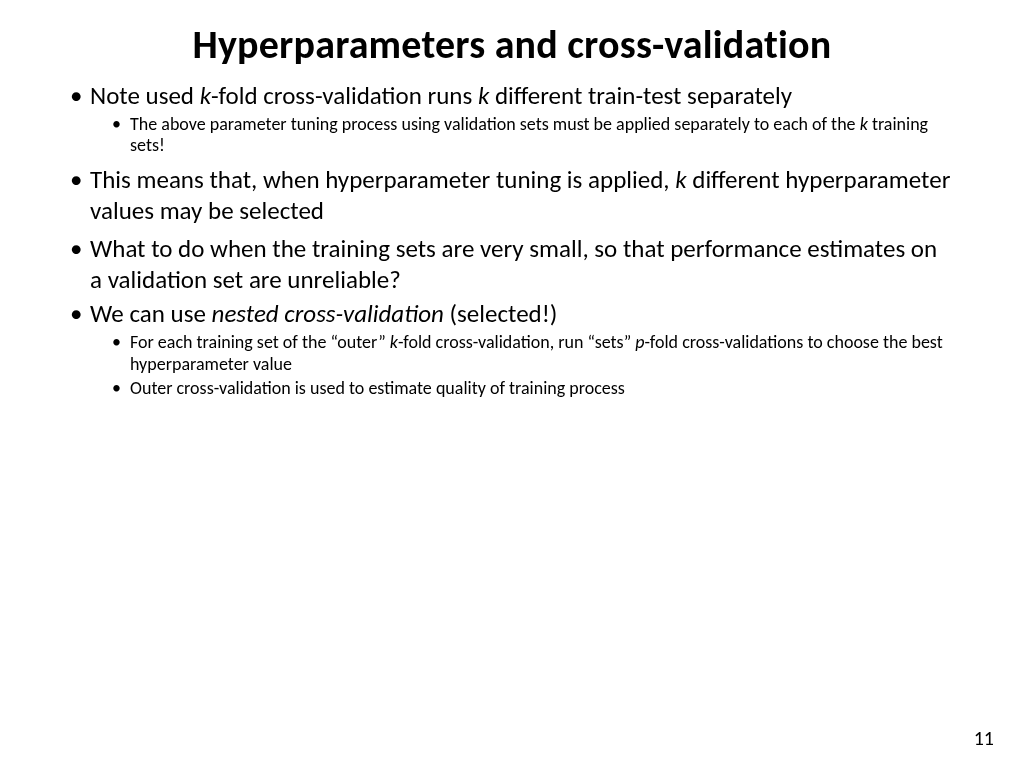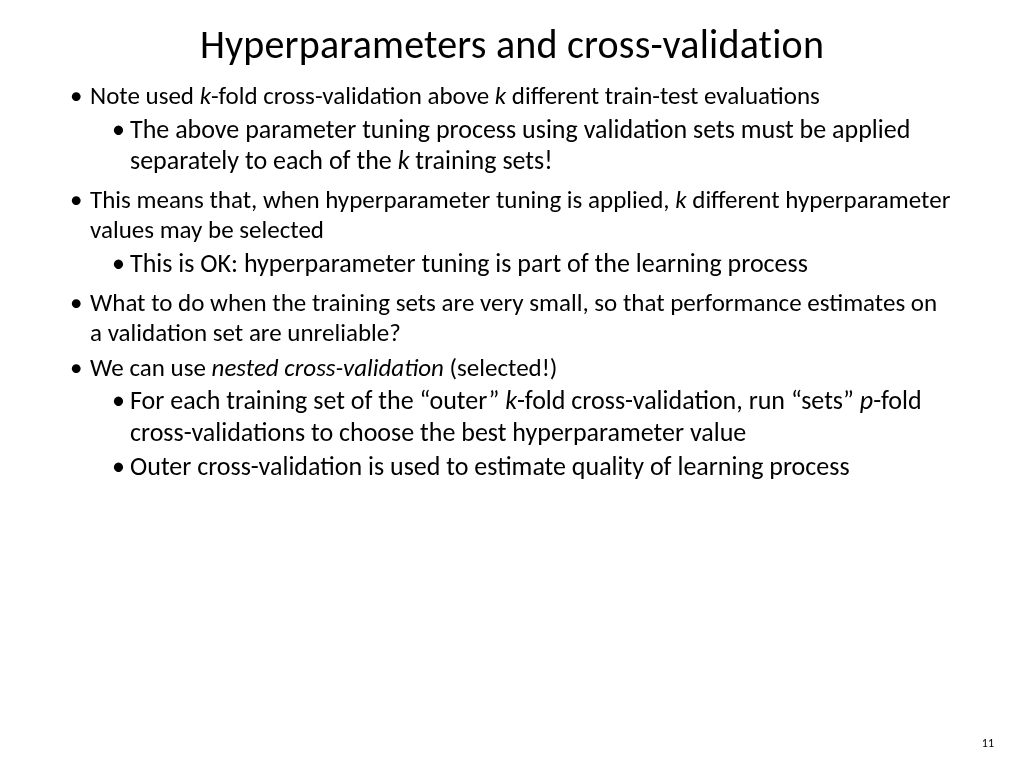--- a/index.html
+++ b/index.html
@@ -1,58 +1,57 @@
 <!DOCTYPE html>
 <html><head>
 <meta charset="utf-8">
 <style>
   html,body{margin:0;padding:0;width:1024px;height:768px;background:#fff;font-family:Calibri,"Segoe UI",Arial,sans-serif;color:#000;overflow:hidden}
   .slide{position:relative;width:1024px;height:768px;box-sizing:border-box;padding:20px 70px 0 70px}
-  .title{font-size:40px;text-align:center;margin:0 0 12px 0;font-weight:400;letter-spacing:.2px}
+  .title{font-size:40px;text-align:center;margin:0 0 12px 0;font-weight:700;letter-spacing:.2px}
   ul.main{list-style:none;margin:0;padding:0;font-size:25px;line-height:1.22}
   ul.main>li{position:relative;padding-left:20px;margin-bottom:4px}
   ul.main>li::before{content:"•";position:absolute;left:0;top:0}
-  ul.sub{list-style:none;margin:2px 0 8px 0;padding:0;font-size:26px;line-height:1.22}
+  ul.sub{list-style:none;margin:2px 0 8px 0;padding:0;font-size:18px;line-height:1.22}
   ul.sub>li{position:relative;padding-left:18px;margin-left:22px;margin-bottom:2px}
   ul.sub>li::before{content:"•";position:absolute;left:0;top:0}
   .em{font-style:italic}
-  .pnum{position:absolute;right:30px;bottom:18px;font-size:12px;color:#000000}
+  .pnum{position:absolute;right:30px;bottom:18px;font-size:20px;color:#000000}
 </style>
 </head>
 <body>
 
 <div class="slide">
   <h1 class="title">Hyperparameters and cross-validation</h1>
 
   <ul class="main">
 
     <li>
-      <span>Note used </span><span class="em">k</span><span>-fold cross-validation above </span><span class="em">k</span><span> different train-test evaluations</span>
+      <span>Note used </span><span class="em">k</span><span>-fold cross-validation runs </span><span class="em">k</span><span> different train-test separately</span>
       <ul class="sub">
         <li>
           <span>The above parameter tuning process using validation sets must be applied separately to each of the </span><span class="em">k</span><span> training sets!</span>
         </li>
       </ul>
     </li>
 
     <li>
       <span>This means that, when hyperparameter tuning is applied, </span><span class="em">k</span><span> different hyperparameter values may be selected</span>
       <ul class="sub">
-        <li>This is OK: hyperparameter tuning is part of the learning process</li>
       </ul>
     </li>
 
     <li>What to do when the training sets are very small, so that performance estimates on a validation set are unreliable?</li>
 
     <li>
       <span>We can use </span><span class="em">nested cross-validation</span><span> (selected!)</span>
       <ul class="sub">
         <li>
           <span>For each training set of the “outer” </span><span class="em">k</span><span>-fold cross-validation, run “sets” </span><span class="em">p</span><span>-fold cross-validations to choose the best hyperparameter value</span>
         </li>
-        <li>Outer cross-validation is used to estimate quality of learning process</li>
+        <li>Outer cross-validation is used to estimate quality of training process</li>
       </ul>
     </li>
 
   </ul>
 
   <div class="pnum">11</div>
 </div>
 
 </body></html>

